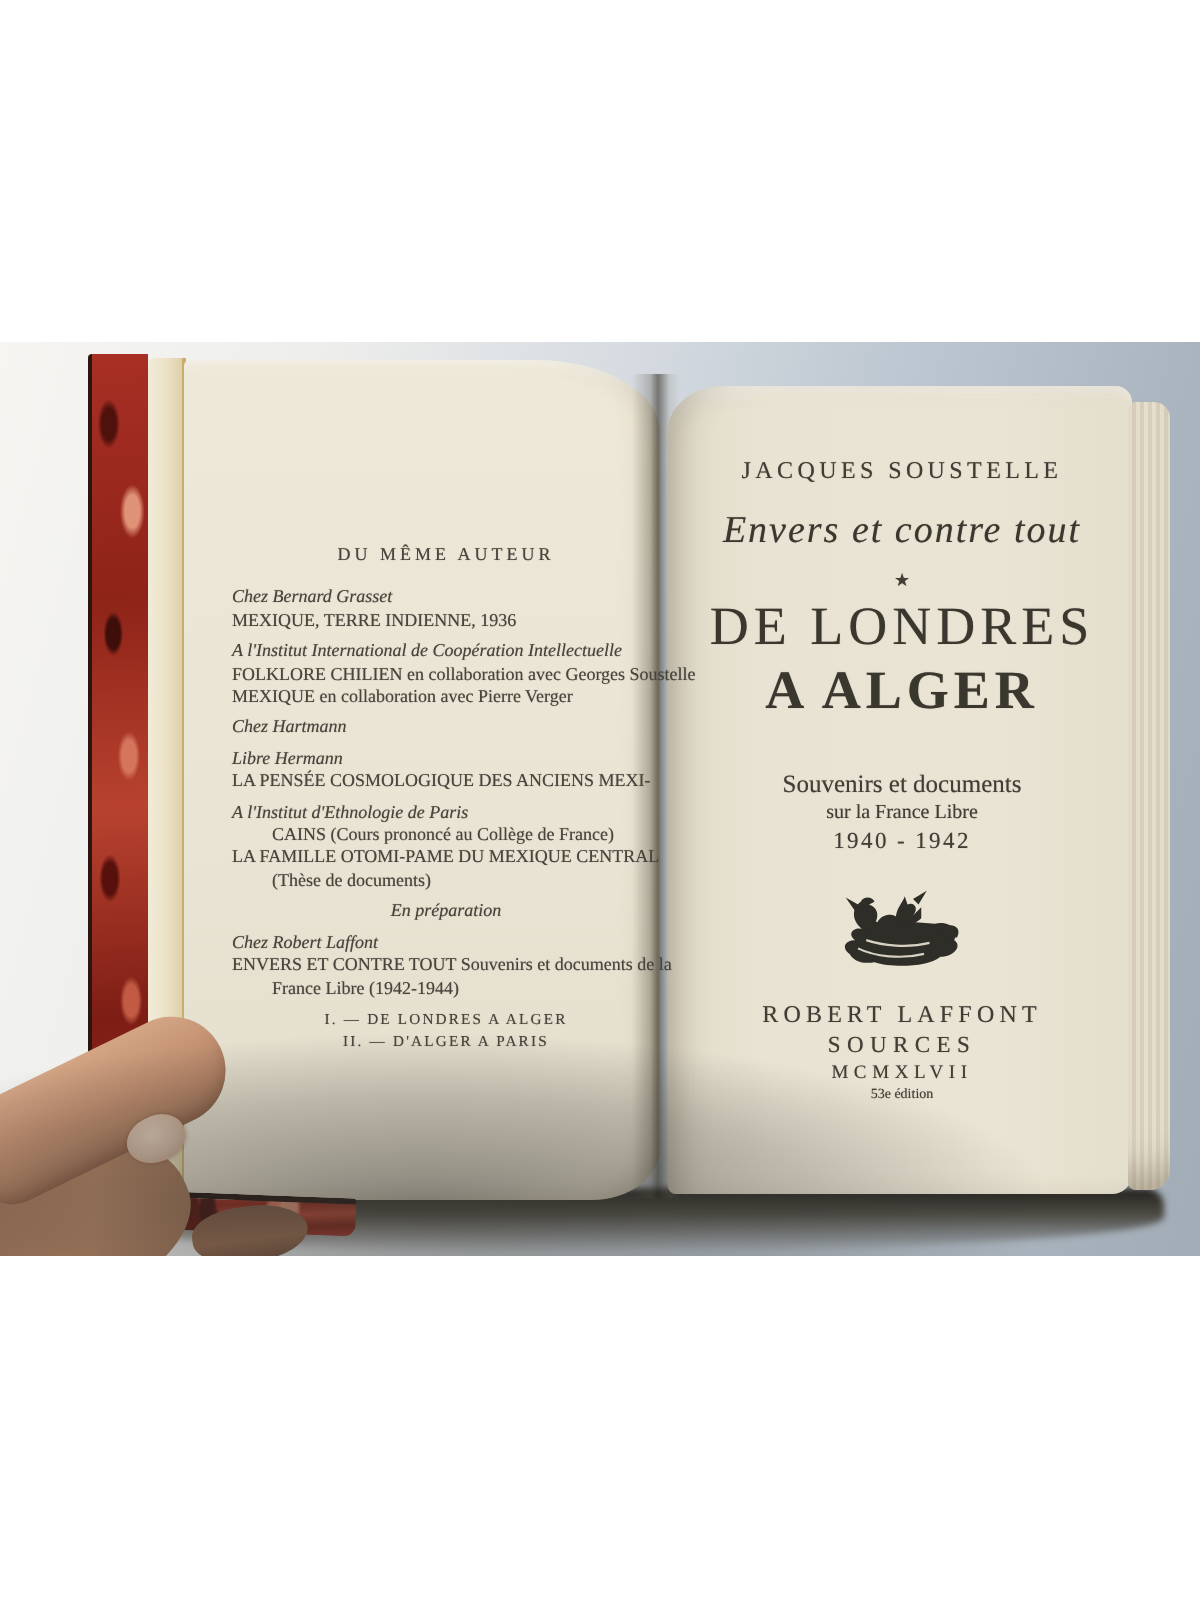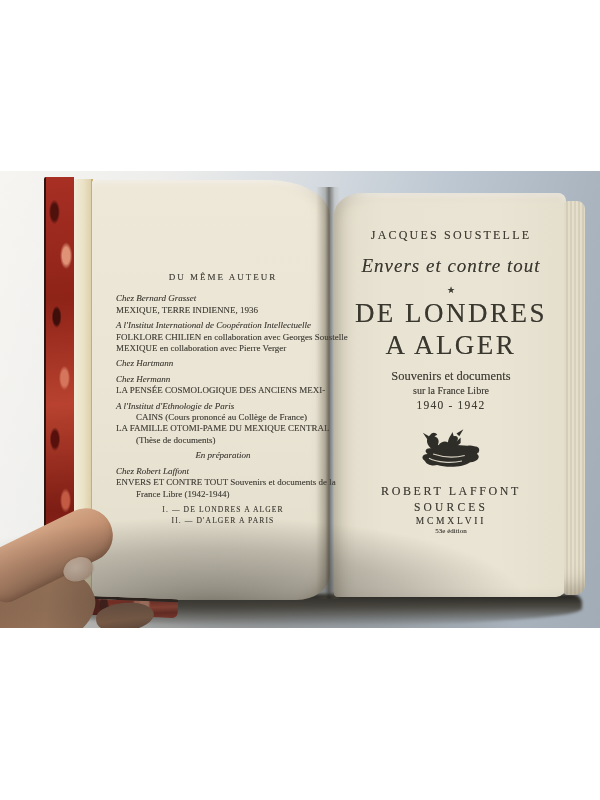--- a/index.html
+++ b/index.html
@@ -69,22 +69,22 @@
   .lp-center { text-align:center; white-space:nowrap; }
   .lp-caps-sm { font-size:7.6px; letter-spacing:1.1px; }
 
   
   .rp-text { position:absolute; left:344px; top:57px; width:214px; text-align:center;
            color:#403d35; text-shadow:0 0 .5px rgba(64,61,53,.5); }
   .rp-author { font-size:12px; letter-spacing:2.2px; }
   .rp-series { font-size:19px; font-style:italic; font-weight:normal; letter-spacing:1px; margin-top:12px; color:#3a372f; }
   .rp-star { font-size:9px; margin-top:8px; }
   .rp-title { font-size:27px; letter-spacing:2.5px; margin-top:3px; color:#3a372f; }
-  .rp-title2 { font-size:27px; letter-spacing:2.5px; margin-top:1px; color:#3a372f; }
-  .rp-sub { font-size:12.5px; margin-top:8px; }
+  .rp-title2 { font-size:27px; letter-spacing:2.5px; margin-top:1px; color:#3a372f;font-weight:bold; }
+  .rp-sub { font-size:12.5px; margin-top:24px; }
   .rp-sub2 { font-size:10px; margin-top:1px; }
   .rp-years { font-size:11.5px; letter-spacing:1.2px; margin-top:3px; }
   .rp-emblem { margin-top:16px; height:52px; }
   .rp-publisher { font-size:12px; letter-spacing:2.6px; margin-top:5px; }
   .rp-collection { font-size:11.5px; letter-spacing:3.2px; margin-top:2px; }
   .rp-roman { font-size:9.5px; letter-spacing:2.8px; margin-top:3px; }
   .rp-edition { font-size:7px; margin-top:1px; }
 
   
   .hand-base { position:absolute; left:-34px; top:402px; width:130px; height:80px;
@@ -119,21 +119,21 @@
     <div class="rp-edge"></div>
 
     <div class="lp-text">
       <div class="lp-header">DU MÊME AUTEUR</div>
       <div class="lp-line lp-it">Chez Bernard Grasset</div>
       <div class="lp-line">MEXIQUE, TERRE INDIENNE, 1936</div>
       <div class="lp-line lp-it lp-gap">A l'Institut International de Coopération Intellectuelle</div>
       <div class="lp-line">FOLKLORE CHILIEN en collaboration avec Georges Soustelle</div>
       <div class="lp-line">MEXIQUE en collaboration avec Pierre Verger</div>
       <div class="lp-line lp-it lp-gap">Chez Hartmann</div>
-      <div class="lp-line lp-it lp-gap">Chez Hermann</div>
+      <div class="lp-line lp-it lp-gap">Libre Hermann</div>
       <div class="lp-line">LA PENSÉE COSMOLOGIQUE DES ANCIENS MEXI-</div>
       <div class="lp-line lp-it lp-gap">A l'Institut d'Ethnologie de Paris</div>
       <div class="lp-line lp-ind">CAINS (Cours prononcé au Collège de France)</div>
       <div class="lp-line">LA FAMILLE OTOMI-PAME DU MEXIQUE CENTRAL</div>
       <div class="lp-line lp-ind">(Thèse de documents)</div>
       <div class="lp-center lp-it lp-gap">En préparation</div>
       <div class="lp-line lp-it lp-gap">Chez Robert Laffont</div>
       <div class="lp-line">ENVERS ET CONTRE TOUT Souvenirs et documents de la</div>
       <div class="lp-line lp-ind">France Libre (1942-1944)</div>
       <div class="lp-center lp-caps-sm lp-gap">I. — DE LONDRES A ALGER</div>

